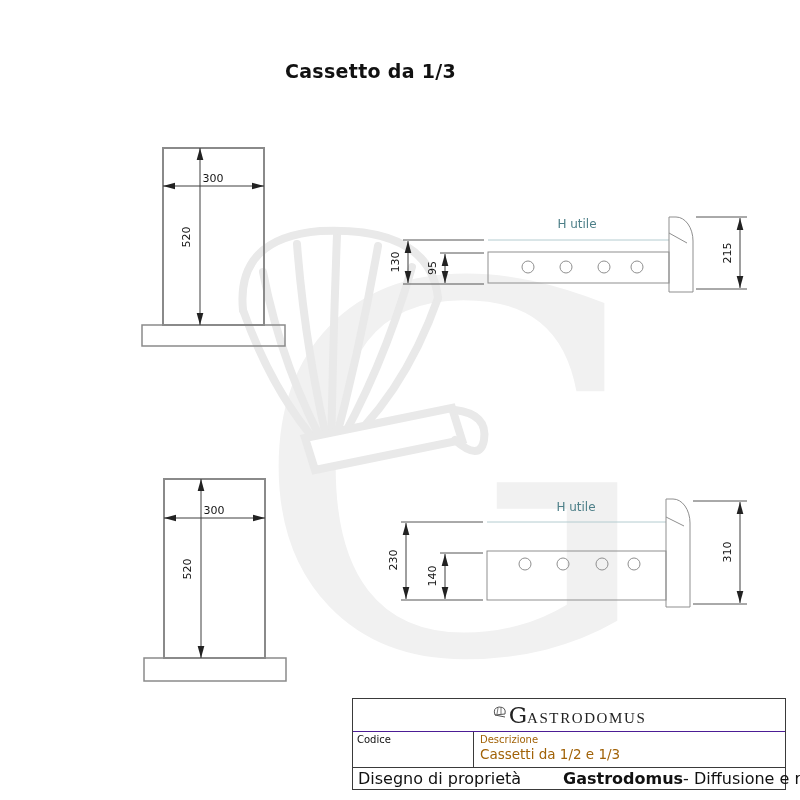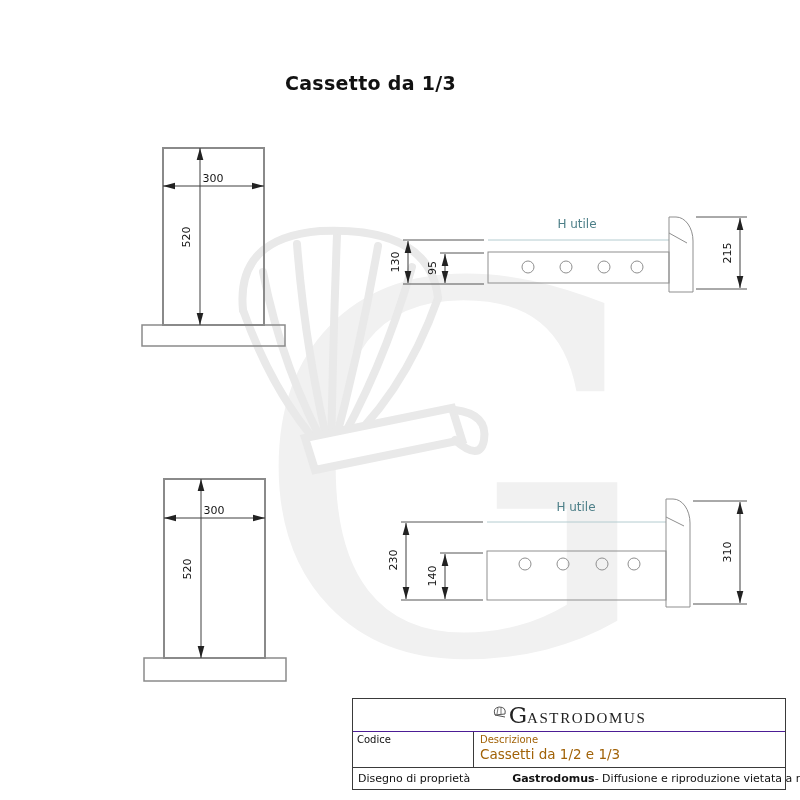--- a/index.html
+++ b/index.html
@@ -15,21 +15,21 @@
 
   .section-title {
     position:absolute;
     font-family:"DejaVu Sans", sans-serif;
     font-weight:bold;
     font-size:19px;
     letter-spacing:0.3px;
     color:#111;
     white-space:nowrap;
   }
-  #title-13 { left:285px; top:72px; }
+  #title-13 { left:285px; top:60px; }
   #title-12 { left:290px; top:408px; }
 
   svg text.dim-label {
     font-family:"DejaVu Sans", sans-serif;
     font-size:11px;
     fill:#161616;
   }
   svg text.teal-label {
     font-family:"DejaVu Sans", sans-serif;
     font-size:12px;
@@ -63,21 +63,21 @@
     font-size:10px; color:#111;
   }
   .tb-cell-desc { flex:1; padding:2px 6px; color:#a16207; }
   .tb-label { font-size:10px; display:block; }
   .tb-desc-value { font-size:13.5px; display:block; margin-top:1px; }
   .tb-row3 {
     border-top:1px solid #3a3a3a;
     height:22px;
     display:flex; align-items:center;
     padding:0 5px;
-    font-size:11px; color:#111;
+    font-size:16px; color:#111;
     white-space:nowrap;
   }
   .tb-row3 b { font-weight:bold;padding-left:42px; }
 </style>
 </head>
 <body>
 
 <div id="canvas">
 
   <svg class="layer" width="800" height="800" viewBox="0 0 800 800" aria-hidden="true">

